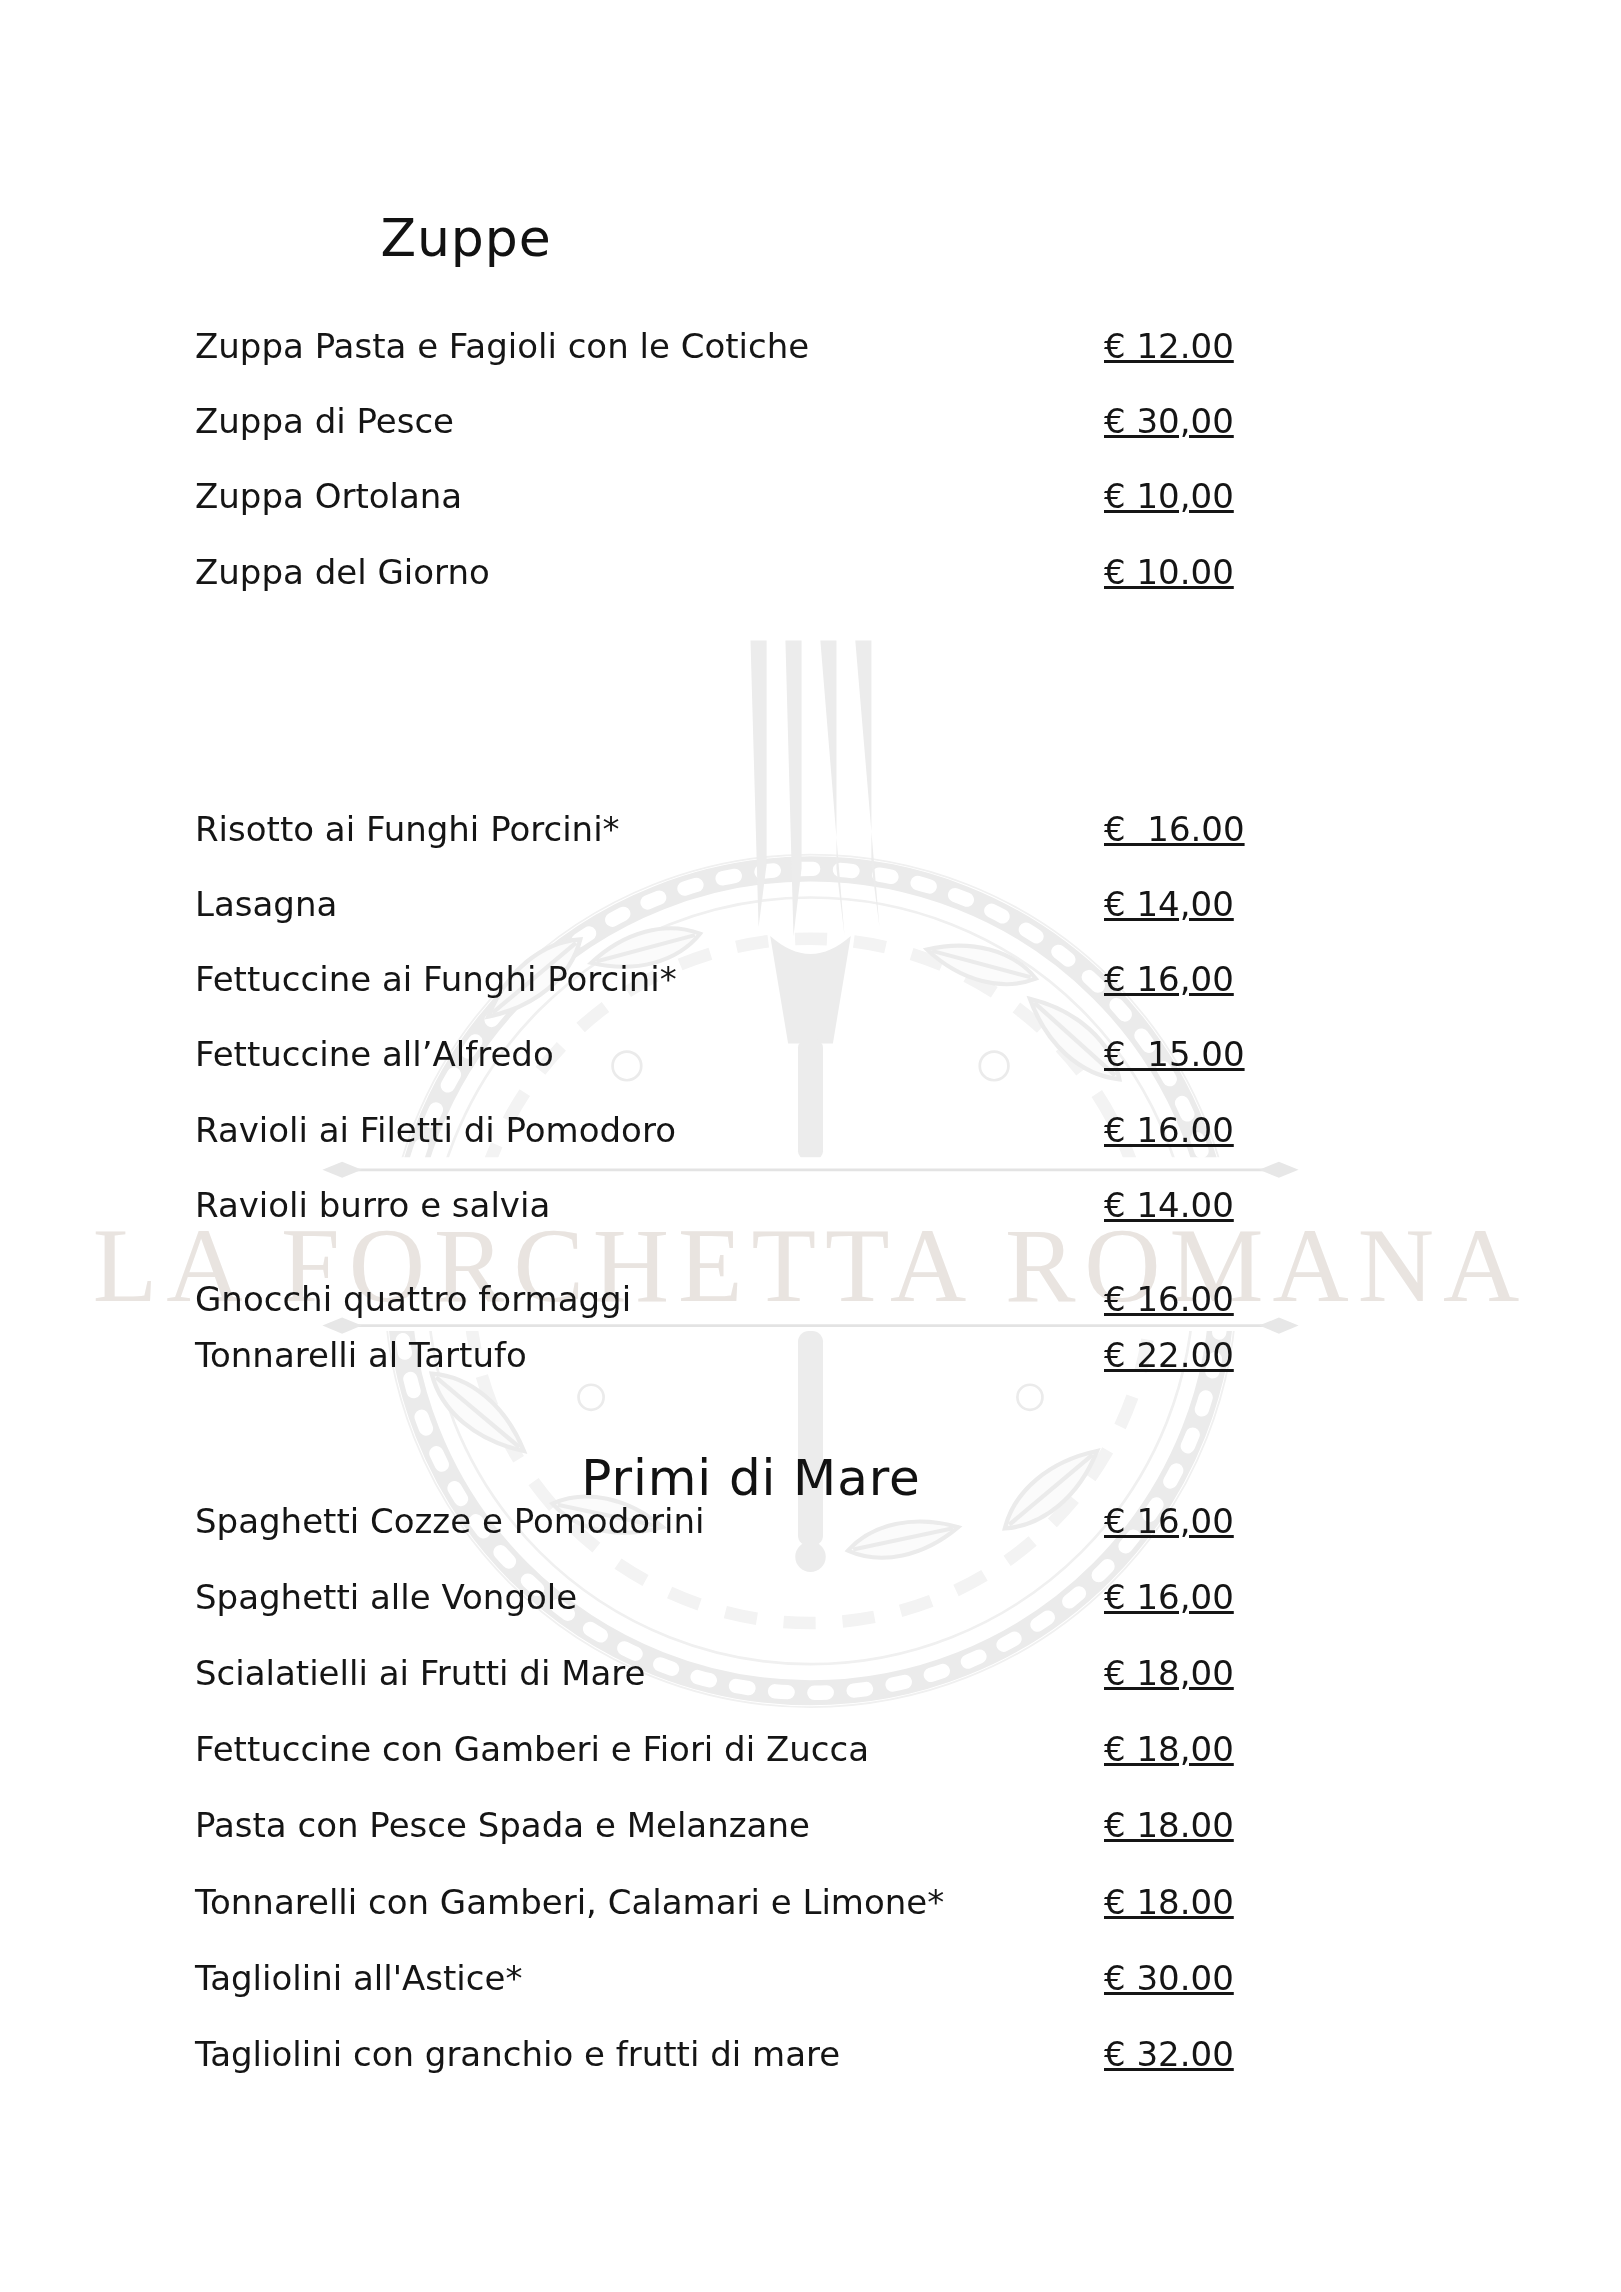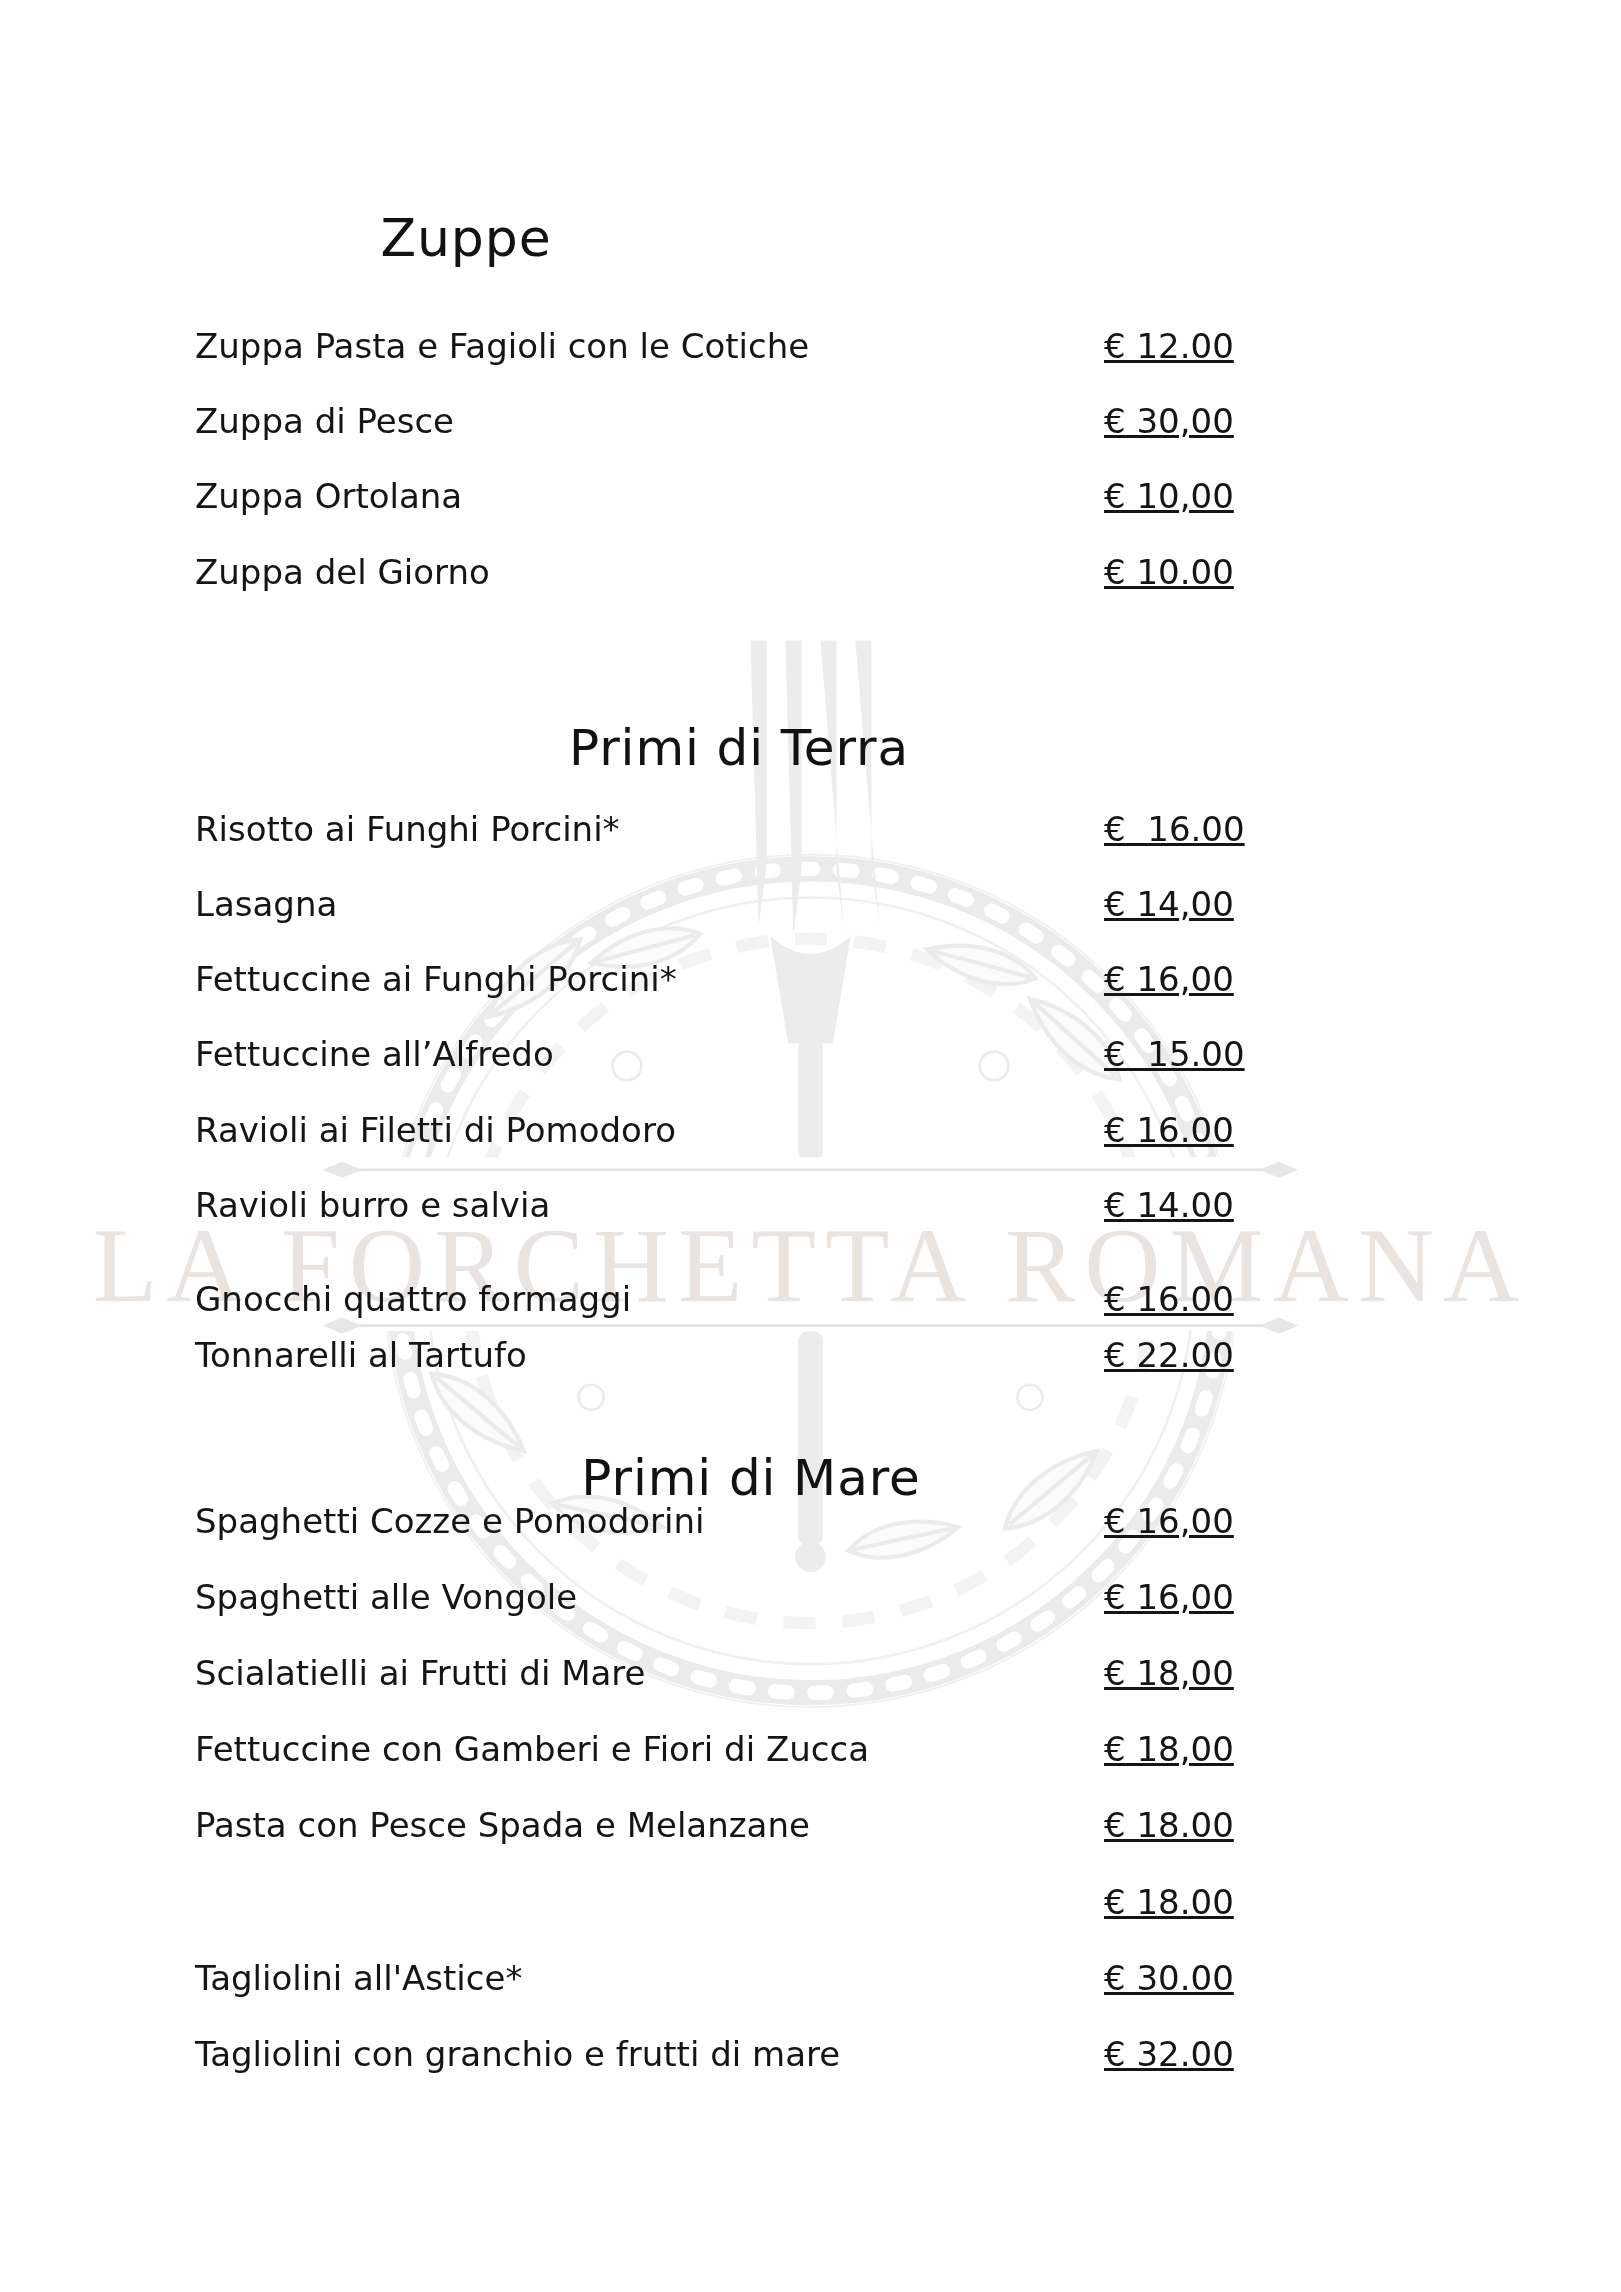--- a/index.html
+++ b/index.html
@@ -141,21 +141,20 @@
       <div class="item-row" style="top: 477px;">
         <span class="item-name">Zuppa Ortolana</span>
         <span class="item-price">€ 10,00</span>
       </div>
       <div class="item-row" style="top: 553px;">
         <span class="item-name">Zuppa del Giorno</span>
         <span class="item-price">€ 10.00</span>
       </div>
     </div>
 
-  <div class="section-heading heading-terra">Primi di Terra</div>
   <div>
       <div class="item-row" style="top: 810px;">
         <span class="item-name">Risotto ai Funghi Porcini*</span>
         <span class="item-price">€  16.00</span>
       </div>
       <div class="item-row" style="top: 885px;">
         <span class="item-name">Lasagna</span>
         <span class="item-price">€ 14,00</span>
       </div>
       <div class="item-row" style="top: 960px;">
@@ -200,20 +199,21 @@
       </div>
       <div class="item-row" style="top: 1730px; padding-left: 36px;">
         <span class="item-name">Fettuccine con Gamberi e Fiori di Zucca</span>
         <span class="item-price">€ 18,00</span>
       </div>
       <div class="item-row" style="top: 1806px;">
         <span class="item-name">Pasta con Pesce Spada e Melanzane</span>
         <span class="item-price">€ 18.00</span>
       </div>
       <div class="item-row" style="top: 1883px;">
+        <span class="item-name">Tonnarelli con Gamberi, Calamari e Limone*</span>
         <span class="item-price">€ 18.00</span>
       </div>
       <div class="item-row" style="top: 1959px;">
         <span class="item-name">Tagliolini all'Astice*</span>
         <span class="item-price">€ 30.00</span>
       </div>
       <div class="item-row" style="top: 2035px;">
         <span class="item-name">Tagliolini con granchio e frutti di mare</span>
         <span class="item-price">€ 32.00</span>
       </div>

